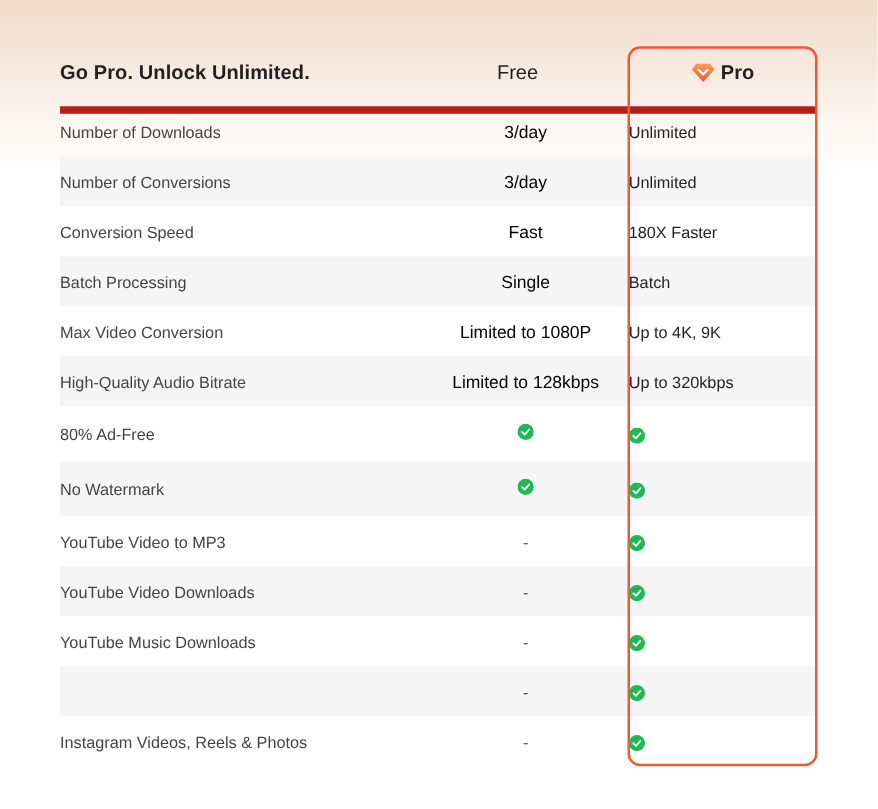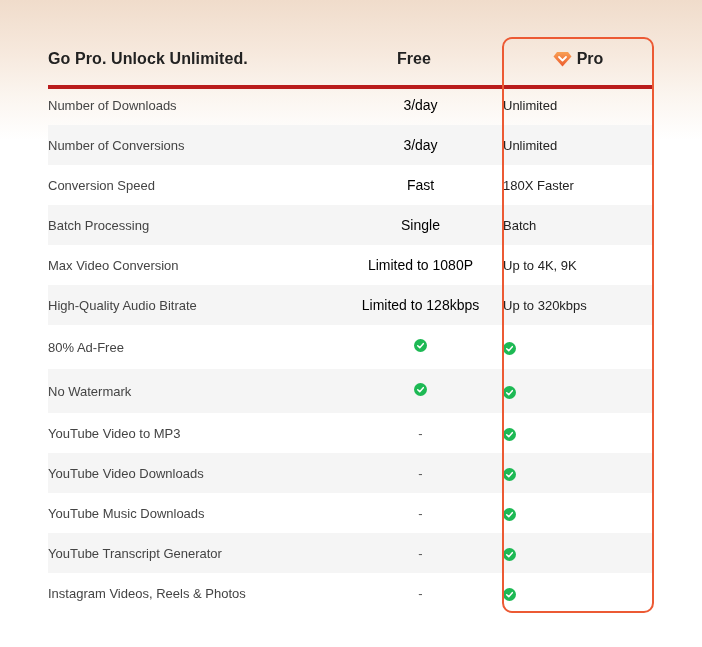--- a/index.html
+++ b/index.html
@@ -7,35 +7,35 @@
       width: 702px; height: 647px; overflow: hidden;
       background: linear-gradient(180deg, #f0dccb 0px, #f6e8dc 50px, #fbf5ef 95px, #ffffff 140px, #ffffff 100%);
       font-family: "Liberation Sans", "DejaVu Sans", sans-serif;
       position: relative;
     }
     .table {
       position: absolute; left: 48px; top: 0; width: 605px;
     }
     .header {
       position: absolute; left: 0; top: 37px; width: 605px; height: 48px;
-      border-bottom: 4px solid #b91c1c;
+      border-bottom: 6px solid #b91c1c;
     }
     .title {
       position: absolute; left: 0; top: 13px;
       font-size: 16px; font-weight: bold; color: #222;
       letter-spacing: 0.1px;
     }
     .col-free-h {
       position: absolute; left: 300px; width: 132px; top: 13px;
-      text-align: center; font-size: 16px; font-weight: bold; color: #222;
+      text-align: center; font-size: 16px; font-weight: normal; color: #222;
     }
     .col-pro-h {
       position: absolute; left: 455px; width: 150px; top: 13px;
       text-align: center; font-size: 16px; font-weight: bold; color: #222;
-      display: flex; justify-content: center; align-items: center; gap: 5px;
+      display: flex; justify-content: center; align-items: flex-start; gap: 5px;
     }
     .gem { width: 19px; height: 16px; display: inline-block; }
     .rows { position: absolute; left: 0; top: 85px; width: 605px; }
     .row {
       position: relative; width: 605px; height: 40px;
       display: flex; align-items: center;
     }
     .row.tall { height: 44px; }
     .row.shade { background: #f5f5f5; }
     .feat {
@@ -167,21 +167,20 @@
       <span class="feat">YouTube Music Downloads</span>
       <span class="free dash">-</span>
       <span class="pro">
         <svg class="check" viewBox="0 0 14 14">
             <circle cx="7" cy="7" r="7" fill="#1db954"></circle>
             <polyline points="4,7.2 6.2,9.3 10,5" fill="none" stroke="#fff" stroke-width="1.6" stroke-linecap="round" stroke-linejoin="round"></polyline>
           </svg>
       </span>
     </div>
     <div class="row shade">
-      <span class="feat">YouTube Transcript Generator</span>
       <span class="free dash">-</span>
       <span class="pro">
         <svg class="check" viewBox="0 0 14 14">
             <circle cx="7" cy="7" r="7" fill="#1db954"></circle>
             <polyline points="4,7.2 6.2,9.3 10,5" fill="none" stroke="#fff" stroke-width="1.6" stroke-linecap="round" stroke-linejoin="round"></polyline>
           </svg>
       </span>
     </div>
     <div class="row">
       <span class="feat">Instagram Videos, Reels &amp; Photos</span>

